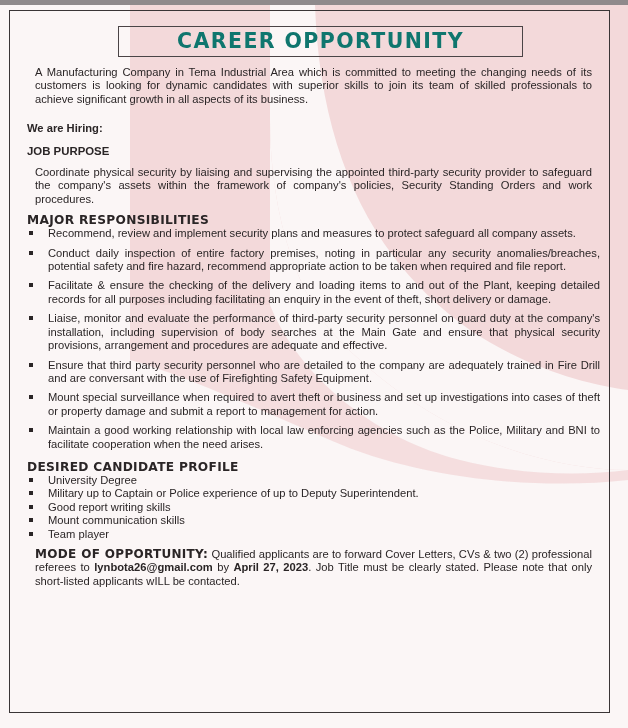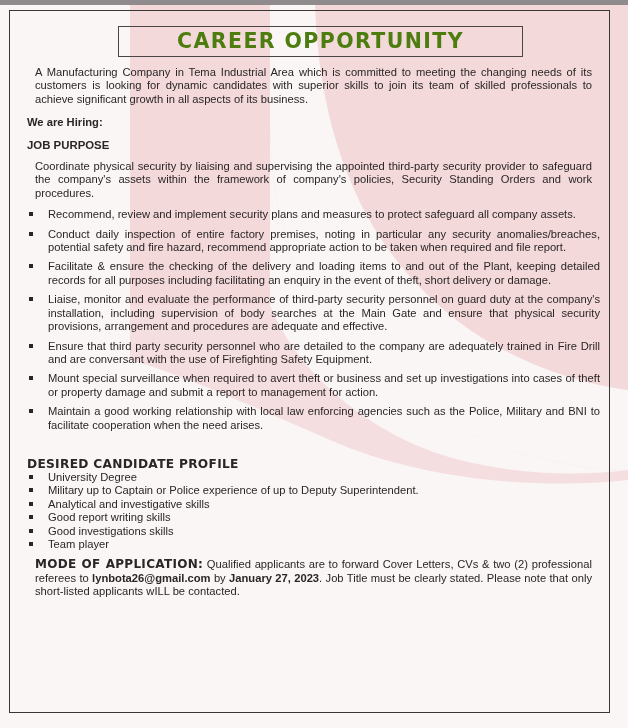--- a/index.html
+++ b/index.html
@@ -13,25 +13,25 @@
   .wm { position: absolute; left: 0; top: 0; width: 628px; height: 728px; z-index: 0; }
   .frame {
     position: absolute; left: 9px; top: 10px; width: 601px; height: 703px;
     border: 1.5px solid #3a3536; box-sizing: border-box; z-index: 1;
   }
   .content { position: absolute; left: 27px; top: 10px; width: 573px; z-index: 2; font-size: 11.2px; line-height: 13.4px; }
   .title-box {
     margin: 16px 0 0 91px; width: 405px; height: 31px; box-sizing: border-box;
     border: 1.5px solid #4a4446; text-align: center;
     font-family: "DejaVu Sans", sans-serif; font-weight: bold; font-size: 20.5px; line-height: 28px;
-    letter-spacing: 1.4px; color: #4d7c0f;
+    letter-spacing: 1.4px; color: #0f766e;
   }
   p { margin: 8px; text-align: justify; }
   .intro { margin-top: 9px; }
-  .hiring { font-weight: bold; margin-top: 10px; }
+  .hiring { font-weight: bold; margin-top: 16px; }
   .jobtitle { font-family: "DejaVu Sans", sans-serif; font-weight: bold; font-size: 13.2px; margin-top: 6px; letter-spacing: 0.4px; }
   .h3 { font-weight: bold; font-size: 11.4px; margin-top: 9px; }
   .h2 { font-family: "DejaVu Sans", sans-serif; font-weight: bold; font-size: 12.2px; margin-top: 8px; letter-spacing: 0.3px; line-height: 13px; }
   ul { list-style: none; margin: 0; padding: 0; }
   ul.resp li { position: relative; padding-left: 21px; text-align: justify; margin-bottom: 6px; }
   ul.prof li { position: relative; padding-left: 21px; line-height: 13.4px; }
   li .bullet { position: absolute; left: 2px; top: 4px; width: 4px; height: 4px; background: #2a2526; }
   .apply { margin-top: 7px; text-align: justify; }
   .apply .lbl { font-family: "DejaVu Sans", sans-serif; font-weight: bold; font-size: 12px; letter-spacing: 0.3px; }
   b { font-weight: bold; }
@@ -52,34 +52,35 @@
 
 <div class="content">
   <div class="title-box">CAREER OPPORTUNITY</div>
 
   <p class="intro">A Manufacturing Company in Tema Industrial Area which is committed to meeting the changing needs of its customers is looking for dynamic candidates with superior skills to join its team of skilled professionals to achieve significant growth in all aspects of its business.</p>
   <div class="hiring">We are Hiring:</div>
 
   <div class="h3">JOB PURPOSE</div>
   <p>Coordinate physical security by liaising and supervising the appointed third-party security provider to safeguard the company's assets within the framework of company's policies, Security Standing Orders and work procedures.</p>
 
+  <div class="h2">MAJOR RESPONSIBILITIES</div>
   <ul class="resp">
     <li><span class="bullet"></span><span>Recommend, review and implement security plans and measures to protect safeguard all company assets.</span></li>
     <li><span class="bullet"></span><span>Conduct daily inspection of entire factory premises, noting in particular any security anomalies/breaches, potential safety and fire hazard, recommend appropriate action to be taken when required and file report.</span></li>
     <li><span class="bullet"></span><span>Facilitate &amp; ensure the checking of the delivery and loading items to and out of the Plant, keeping detailed records for all purposes including facilitating an enquiry in the event of theft, short delivery or damage.</span></li>
     <li><span class="bullet"></span><span>Liaise, monitor and evaluate the performance of third-party security personnel on guard duty at the company's installation, including supervision of body searches at the Main Gate and ensure that physical security provisions, arrangement and procedures are adequate and effective.</span></li>
     <li><span class="bullet"></span><span>Ensure that third party security personnel who are detailed to the company are adequately trained in Fire Drill and are conversant with the use of Firefighting Safety Equipment.</span></li>
     <li><span class="bullet"></span><span>Mount special surveillance when required to avert theft or business and set up investigations into cases of theft or property damage and submit a report to management for action.</span></li>
     <li><span class="bullet"></span><span>Maintain a good working relationship with local law enforcing agencies such as the Police, Military and BNI to facilitate cooperation when the need arises.</span></li>
   </ul>
 
-  <div class="h2" style="margin-top:26px;">DESIRED CANDIDATE PROFILE</div>
+  <div class="h2" style="margin-top:10px;">DESIRED CANDIDATE PROFILE</div>
   <ul class="prof">
     <li><span class="bullet"></span><span>University Degree</span></li>
     <li><span class="bullet"></span><span>Military up to Captain or Police experience of up to Deputy Superintendent.</span></li>
-    <li><span class="bullet"></span><span>Analytical and investigative skills</span></li>
+    <li><span class="bullet"></span></li>
     <li><span class="bullet"></span><span>Good report writing skills</span></li>
-    <li><span class="bullet"></span><span>Good investigations skills</span></li>
+    <li><span class="bullet"></span><span>Mount communication skills</span></li>
     <li><span class="bullet"></span><span>Team player</span></li>
   </ul>
 
-  <p class="apply"><span class="lbl">MODE OF APPLICATION:</span><span> Qualified applicants are to forward Cover Letters, CVs &amp; two (2) professional referees to </span><b>lynbota26@gmail.com</b><span> by </span><b>January 27, 2023</b><span>. Job Title must be clearly stated. Please note that only short-listed applicants wILL be contacted.</span></p>
+  <p class="apply"><span class="lbl">MODE OF OPPORTUNITY:</span><span> Qualified applicants are to forward Cover Letters, CVs &amp; two (2) professional referees to </span><b>lynbota26@gmail.com</b><span> by </span><b>April 27, 2023</b><span>. Job Title must be clearly stated. Please note that only short-listed applicants wILL be contacted.</span></p>
 </div>
 
 </body></html>

